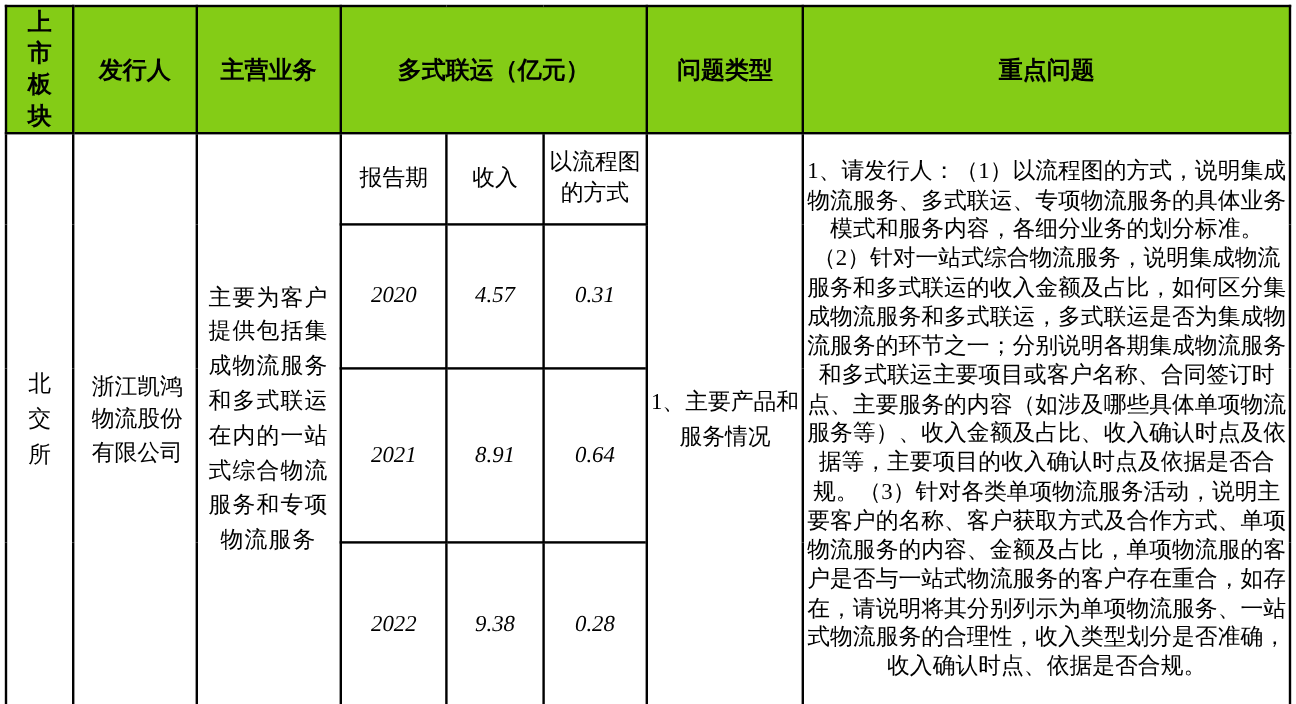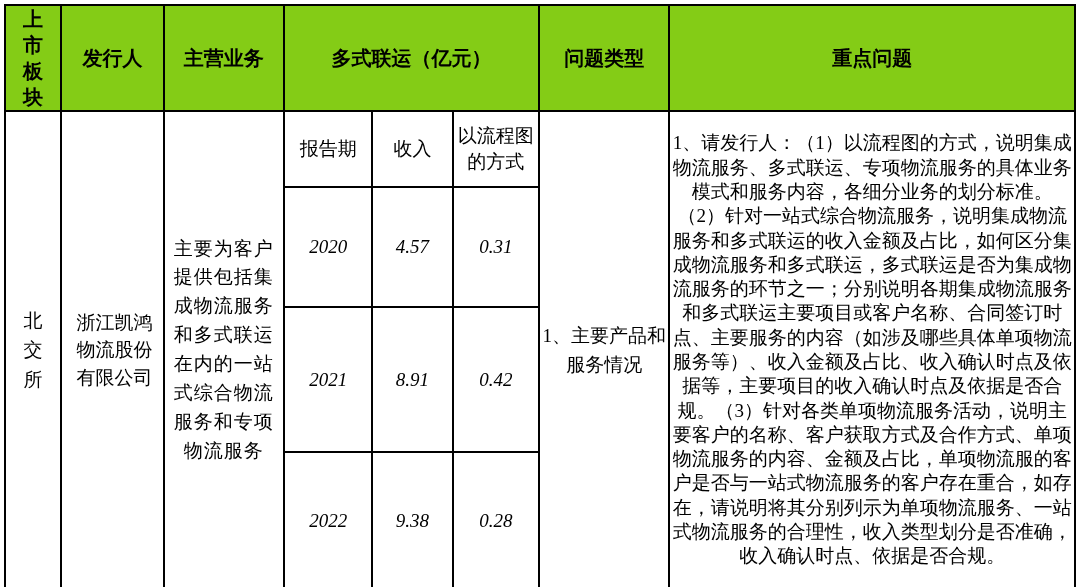--- a/index.html
+++ b/index.html
@@ -129,21 +129,21 @@
 
   <tr class="r-y2020">
     <td class="cell-number">2020</td>
     <td class="cell-number">4.57</td>
     <td class="cell-number">0.31</td>
   </tr>
 
   <tr class="r-y2021">
     <td class="cell-number">2021</td>
     <td class="cell-number">8.91</td>
-    <td class="cell-number">0.42</td>
+    <td class="cell-number">0.64</td>
   </tr>
 
   <tr class="r-y2022">
     <td class="cell-number">2022</td>
     <td class="cell-number">9.38</td>
     <td class="cell-number">0.28</td>
   </tr>
 </tbody>
   </table>
 

